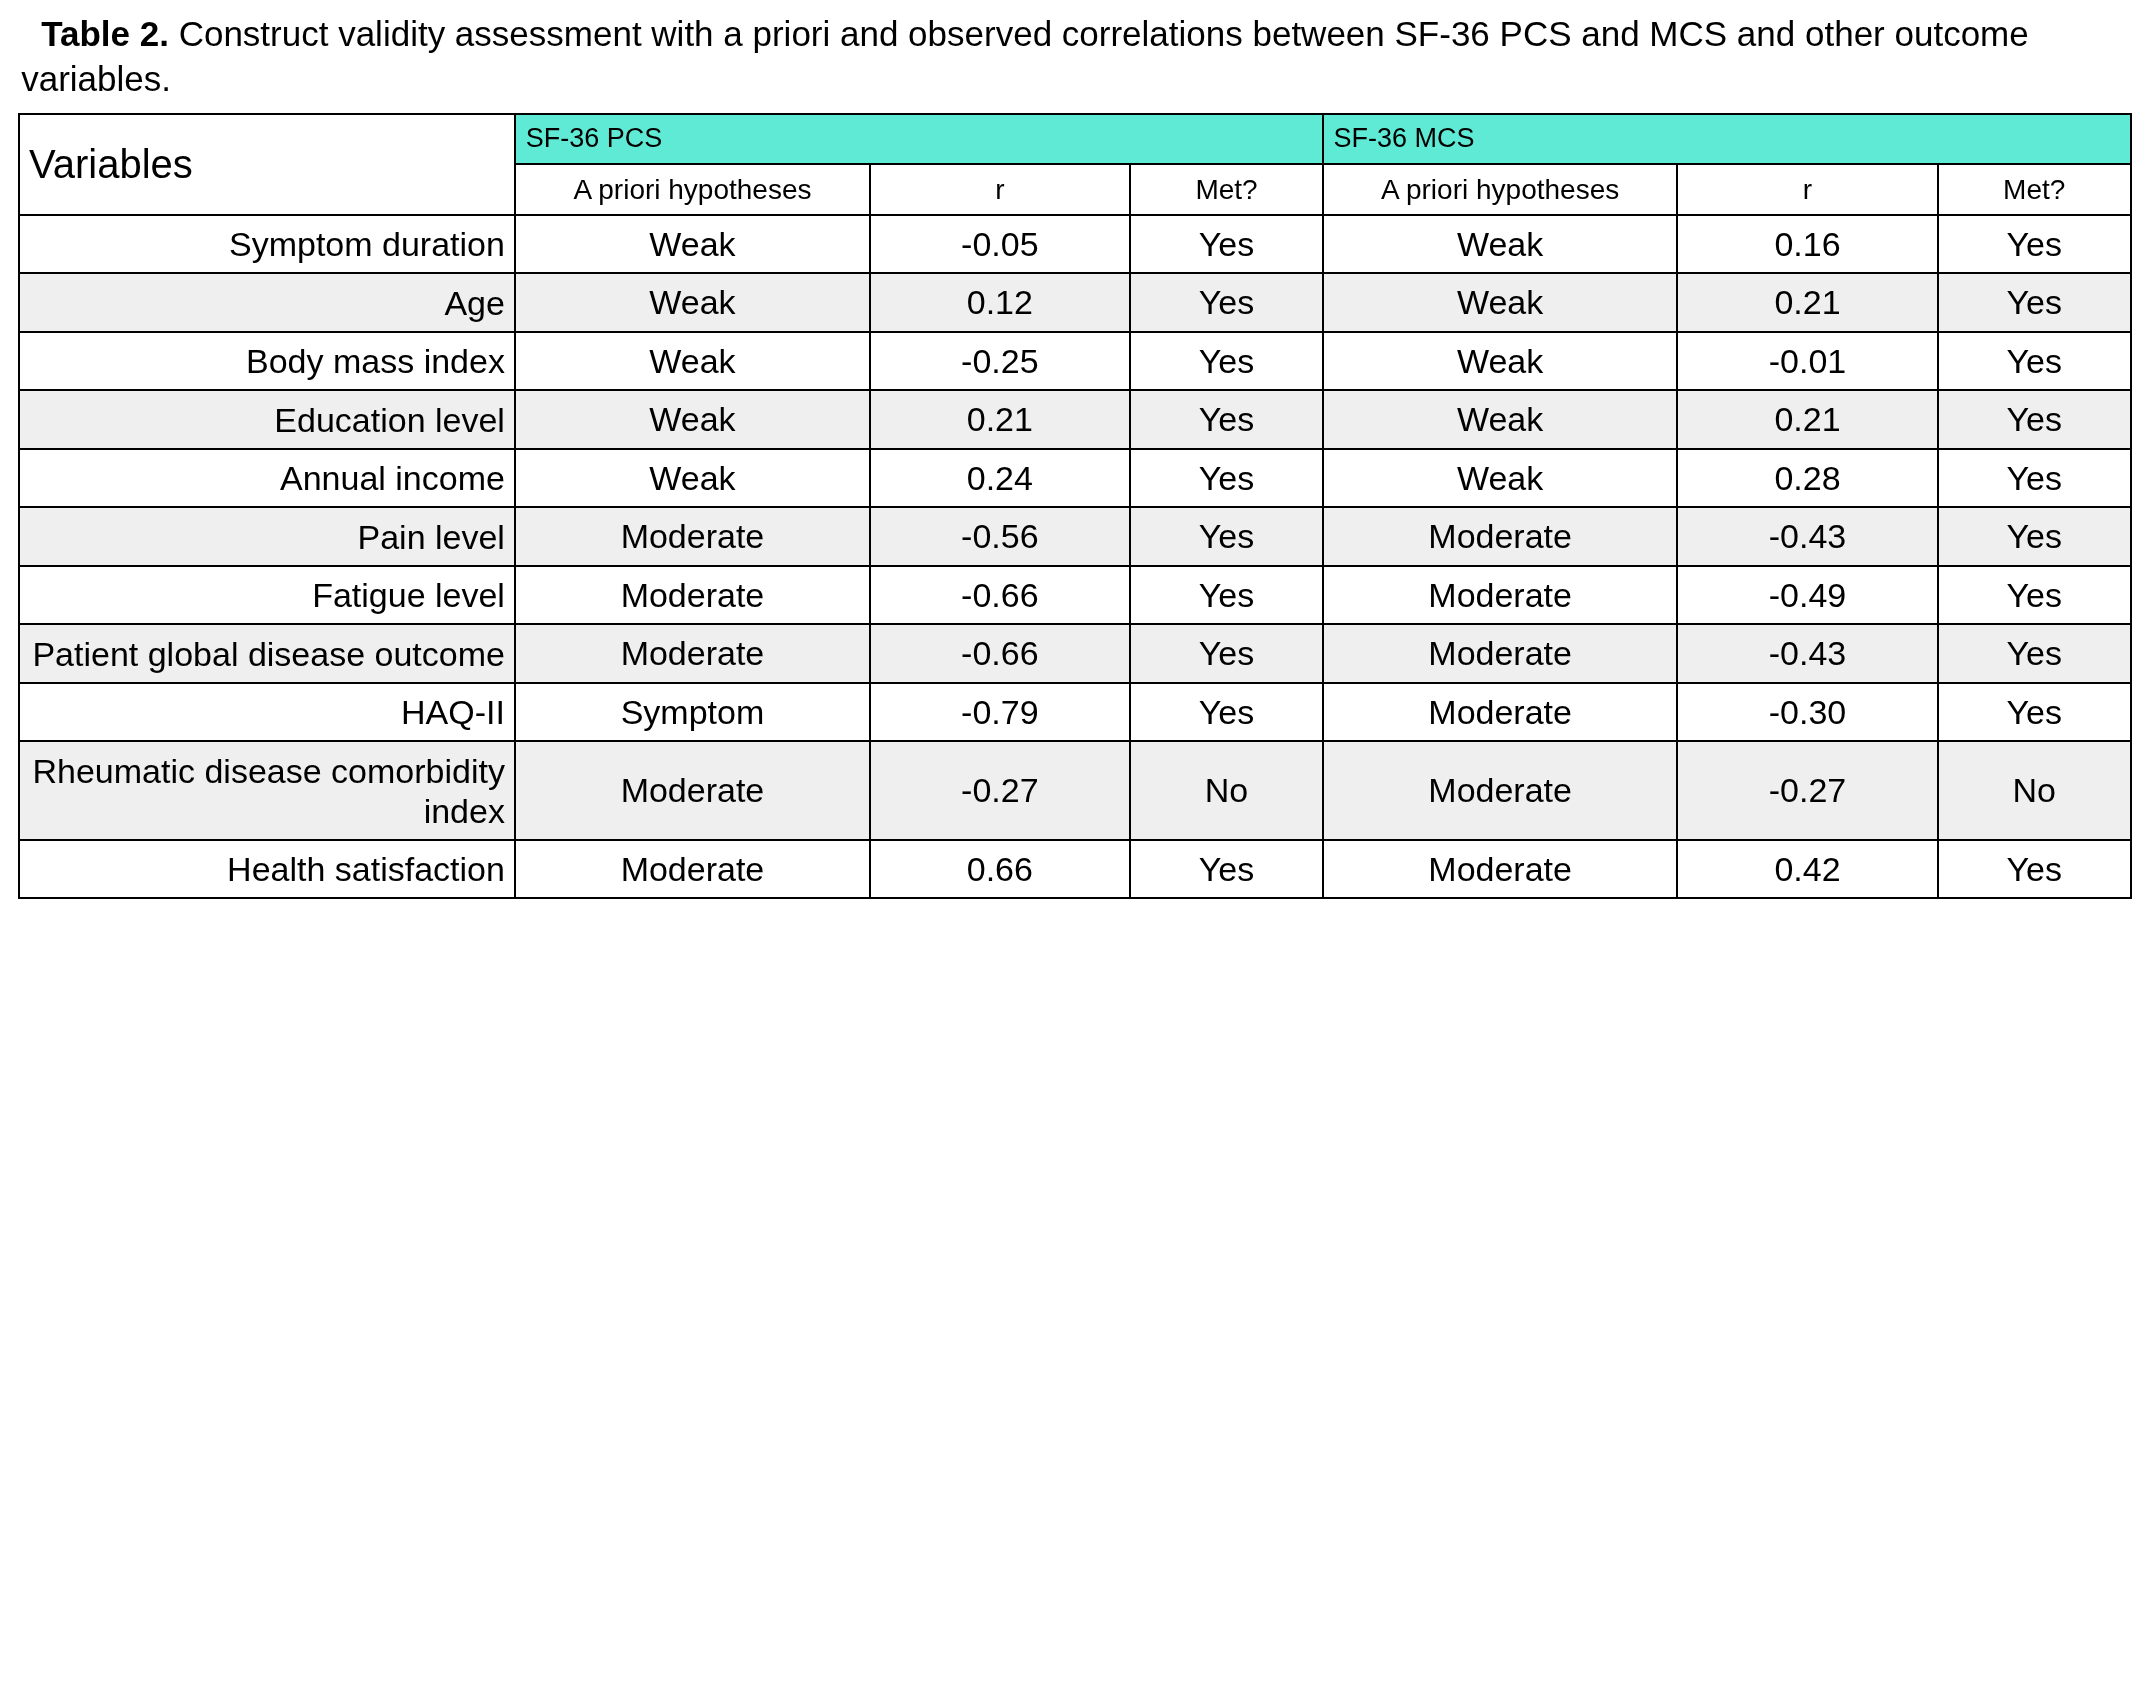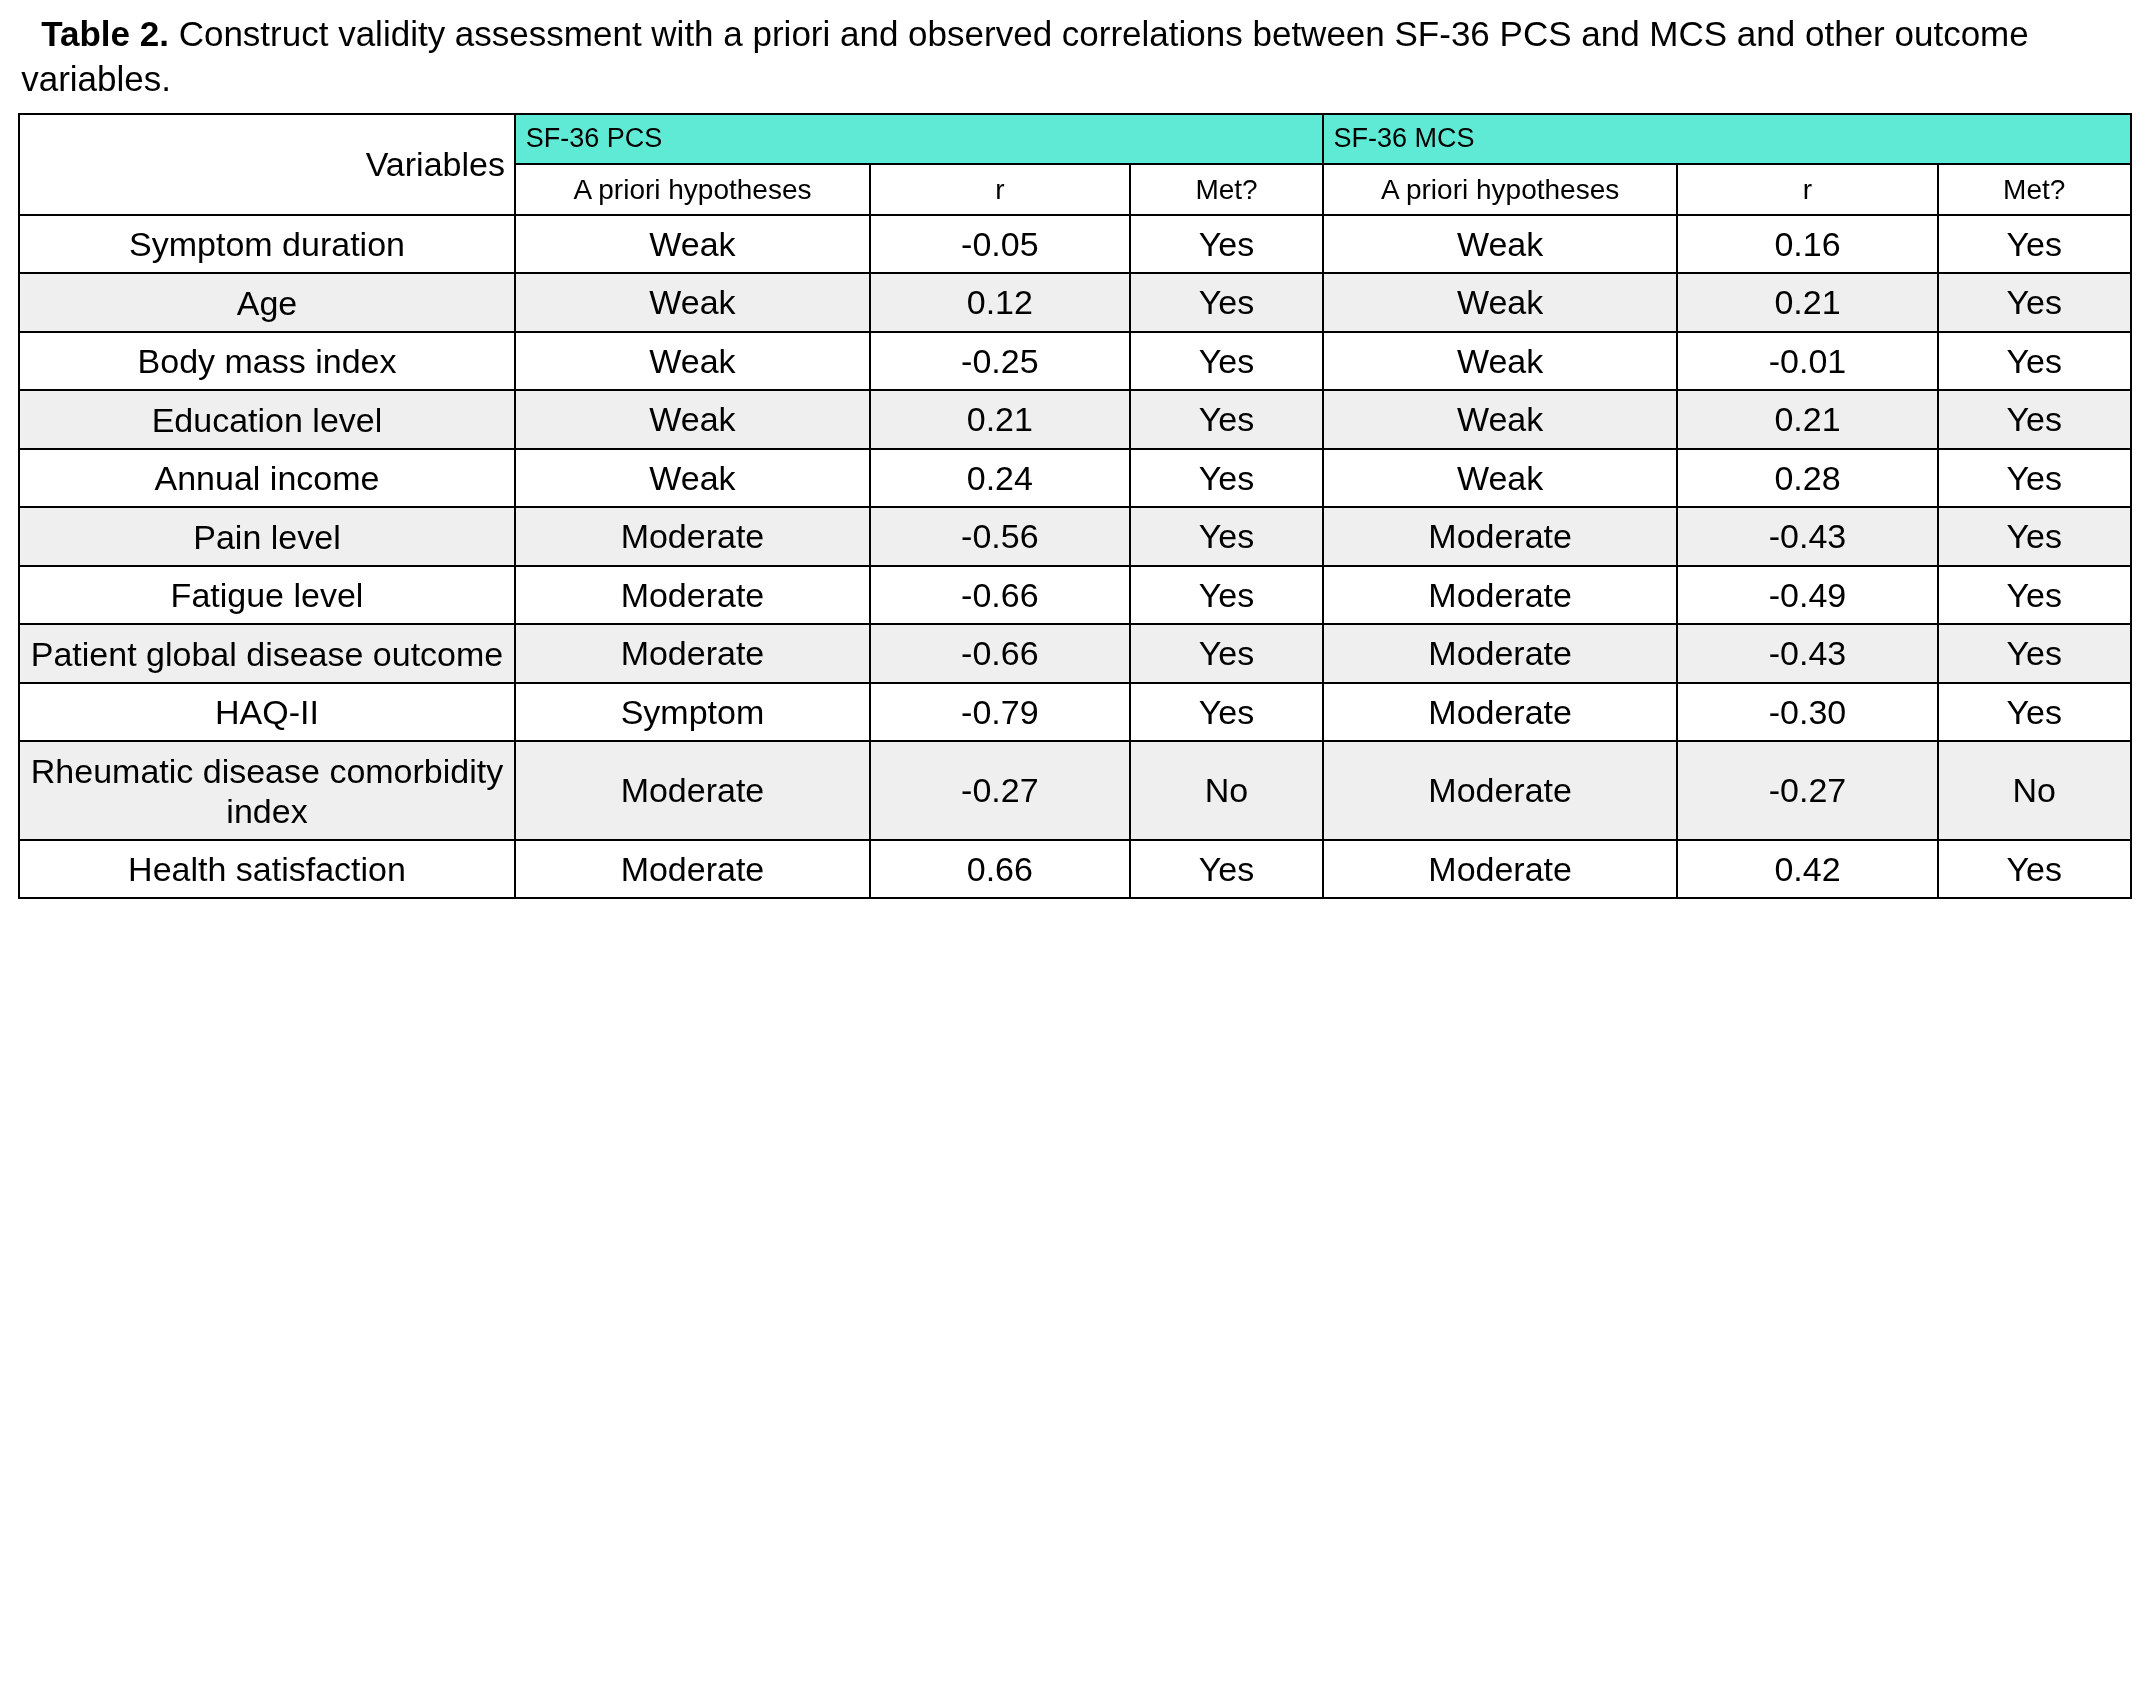--- a/index.html
+++ b/index.html
@@ -48,28 +48,28 @@
     background: #5eead4;
     font-size: 27px;
   }
   .hdr-sub {
     text-align: center;
     background: #ffffff;
     font-size: 28px;
     line-height: 1.18;
   }
   .hdr-vars {
+    text-align: left;
+    vertical-align: bottom;
+    background: #ffffff;
+    font-size: 40px;
+    padding-bottom: 10.6px;
+  }
+  td.var-cell {
     text-align: right;
-    vertical-align: bottom;
-    background: #ffffff;
-    font-size: 34px;
-    padding-bottom: 10.6px;
-  }
-  td.var-cell {
-    text-align: center;
     line-height: 1.18;
   }
   td.val {
     text-align: center;
   }
   tr.shade > td {
     background: #efefef;
   }
   tr.plain > td {
     background: #ffffff;

